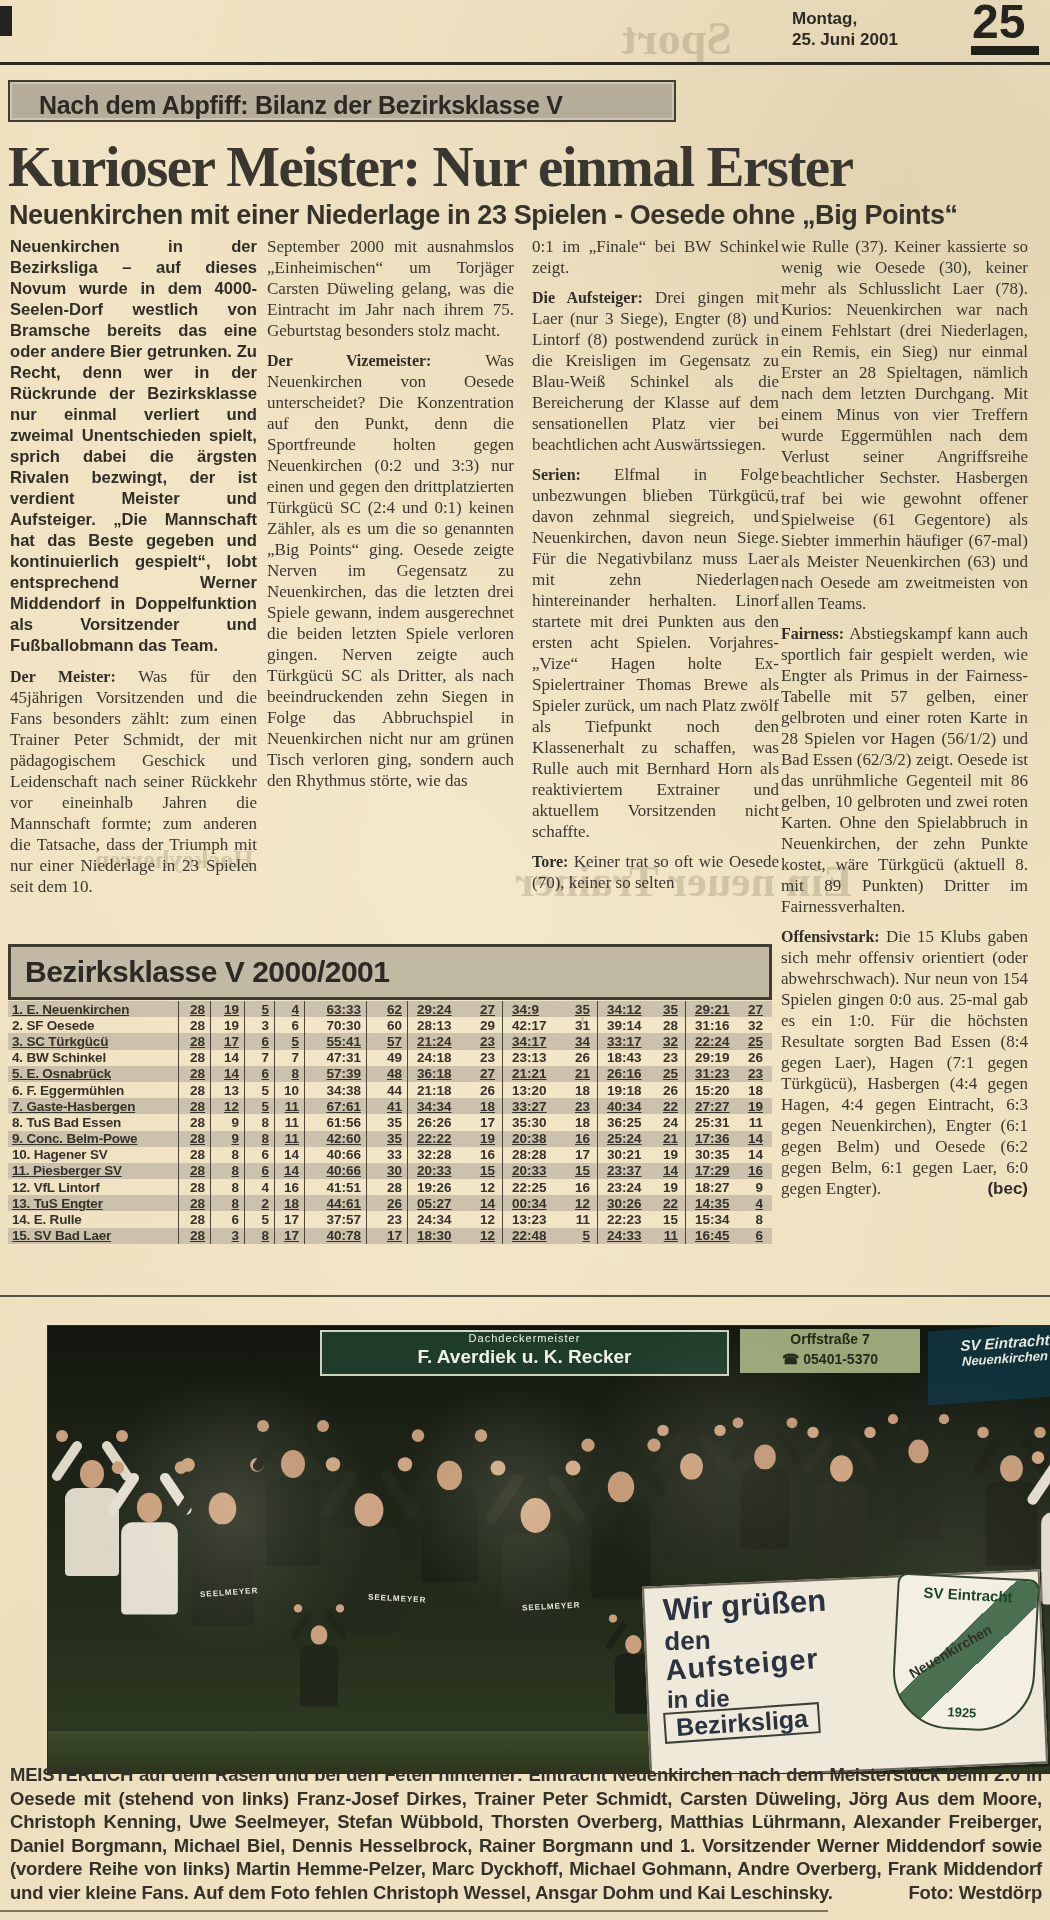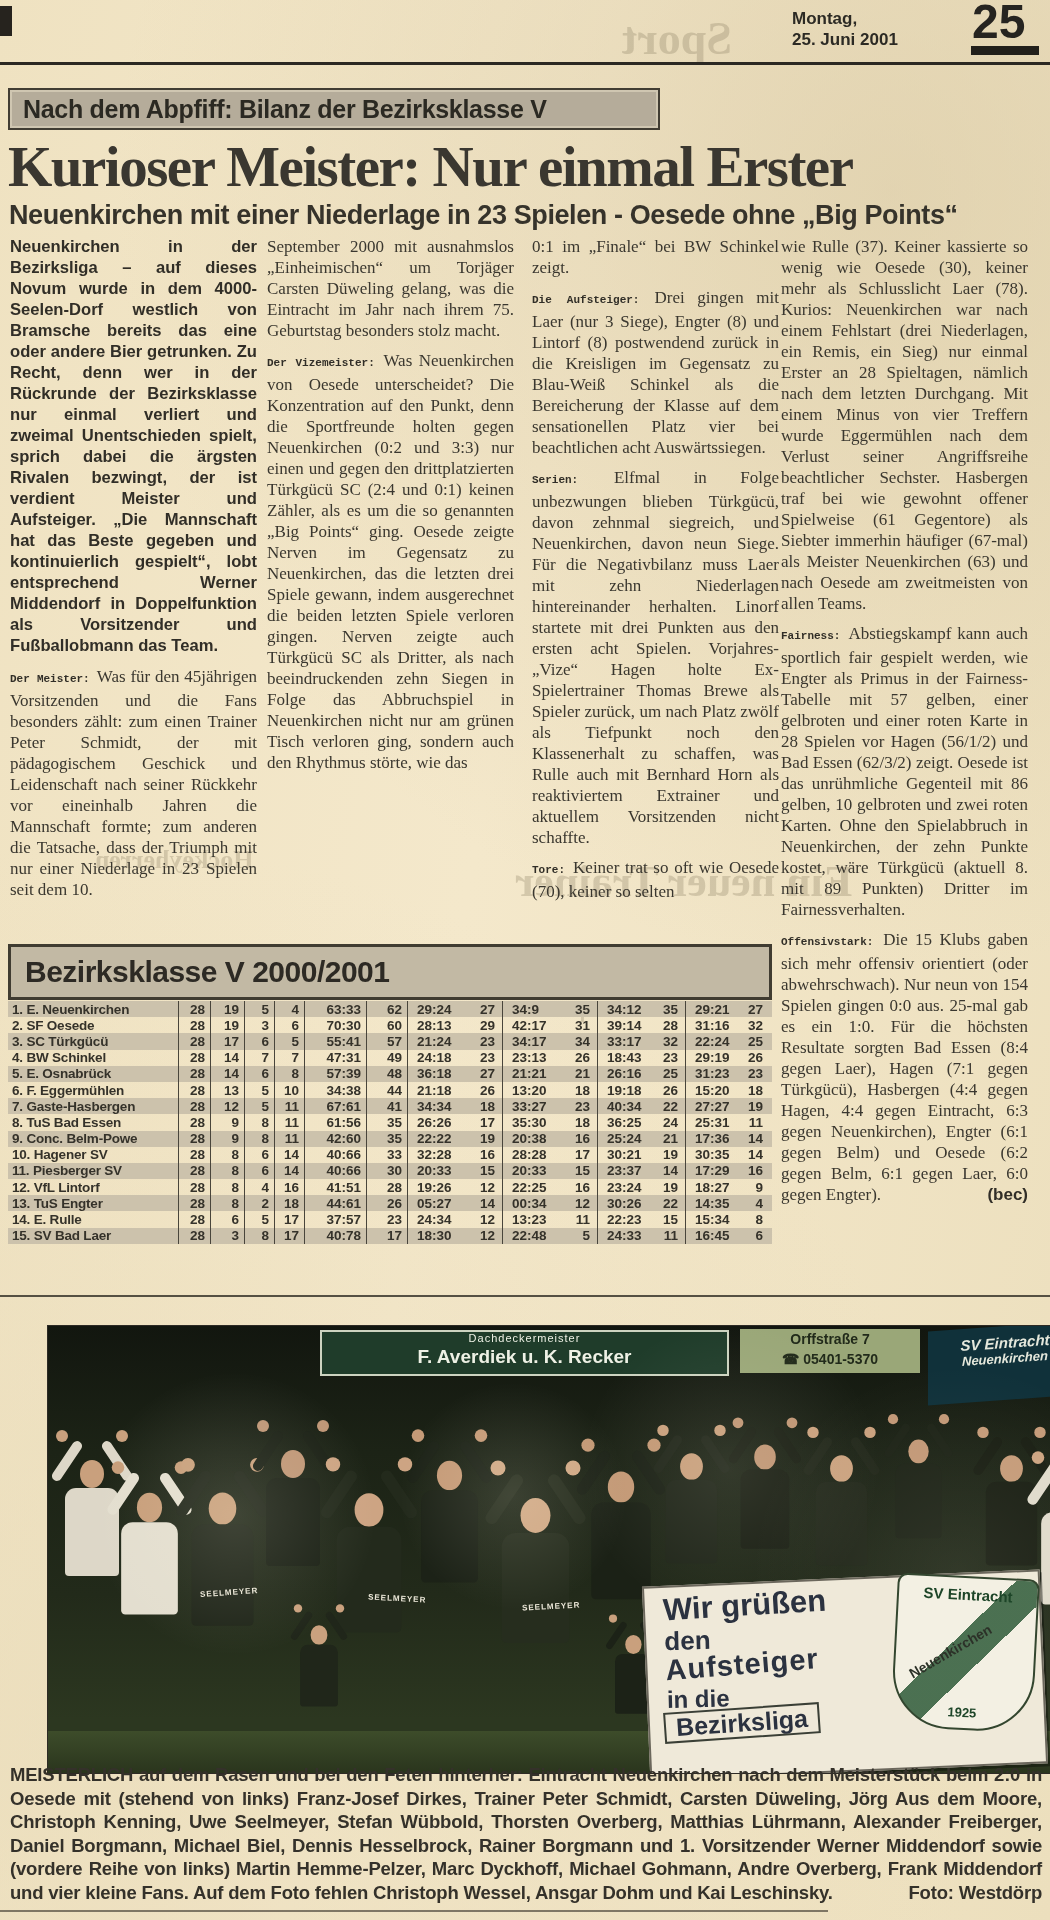--- a/index.html
+++ b/index.html
@@ -13,50 +13,50 @@
   .ghost-layer{position:absolute;inset:0;z-index:0;}
   .ghost{position:absolute;transform:scaleX(-1);font-weight:700;white-space:nowrap;
          color:rgba(120,107,80,.26);font-family:"Liberation Serif",serif;}
   
   .corner-mark{position:absolute;left:0;top:6px;width:12px;height:30px;background:#26231e;z-index:2;}
   .dateline{position:absolute;left:792px;top:8px;font-weight:700;font-size:17px;line-height:21px;color:#2c2a24;z-index:2;}
   .pagenum{position:absolute;left:972px;top:-6px;font-weight:700;font-size:48px;color:#262420;z-index:2;}
   .pagenum-bar{position:absolute;left:971px;top:46px;width:68px;height:9px;background:#22201b;z-index:2;}
   .top-rule{position:absolute;left:0;top:62px;width:1050px;height:3px;background:#2b2822;z-index:2;}
   
-  .kicker{position:absolute;left:8px;top:88px;width:648px;height:38px;background:#b5ac9a;
-          border:2px solid #413d33;box-shadow:inset 0 0 0 2px #cfc6b1;display:flex;align-items:center;z-index:2;}
+  .kicker{position:absolute;left:8px;top:80px;width:648px;height:38px;background:#b5ac9a;
+          border:2px solid #413d33;box-shadow:inset 0 0 0 2px #cfc6b1;display:flex;align-items:flex-end;z-index:2;padding-left:16px;}
   .kicker span{font-weight:700;font-size:25px;color:#2b2922;padding-left:13px;letter-spacing:-0.3px;}
   .headline{position:absolute;left:8px;top:138px;width:1038px;margin:0;font-family:"Liberation Serif",serif;
             font-weight:700;font-size:57px;line-height:1.0;letter-spacing:-1.5px;color:#3a3730;z-index:2;}
   .subhead{position:absolute;left:9px;top:201px;width:1035px;margin:0;font-weight:700;font-size:27px;
            line-height:1.05;letter-spacing:-0.4px;color:#36332b;z-index:2;}
   
   .article{position:absolute;left:0;top:236px;width:1050px;height:1074px;z-index:2;}
   .col{position:absolute;top:0;width:247px;overflow:hidden;}
   .col.c1{left:10px;height:698px;}
   .col.c2{left:267px;height:698px;}
   .col.c3{left:532px;height:698px;}
   .col.c4{left:781px;height:1070px;}
   .body-para{font-family:"Liberation Serif",serif;font-weight:400;font-size:17px;line-height:21px;
              text-align:justify;margin:0 0 9px;color:#3a372f;}
   .lead-para{font-weight:700;font-size:16.6px;line-height:21px;text-align:justify;margin:0 0 10px;color:#312e27;}
-  .lead-in{font-family:Liberation Mono, monospace;font-weight:700;font-size:11px;color:#312e27;}
+  .lead-in{font-family:Liberation Serif, serif;font-weight:700;font-size:16px;color:#312e27;}
   .tail{font-family:"Liberation Sans",sans-serif;font-weight:700;float:right;color:#312e27;}
   
   .league-table{position:absolute;left:8px;top:944px;width:764px;z-index:2;}
   .table-title{height:50px;line-height:50px;border:3px solid #403c31;background:#c2b9a4;
                font-weight:700;font-size:30px;color:#2d2a24;padding-left:14px;letter-spacing:-0.5px;}
   .table-head{display:grid;grid-template-columns:170px 32px 34px 30px 30px 62px 41px 95px 95px 88px 85px;
               margin-top:9px;height:28px;border-bottom:3px solid #403c31;}
   .gh{display:flex;align-items:center;font-weight:700;font-size:18px;color:#2e2b24;
       border-left:2px solid #403c31;padding-left:6px;letter-spacing:-0.3px;}
   .table-rows{margin-top:1px;}
   .trow{display:grid;grid-template-columns:170px 32px 34px 30px 30px 62px 41px 95px 95px 88px 85px;height:16.2px;}
-  .trow.odd{background:#ccc2ac;}
+  .trow.odd{background:#ccc2ac;text-decoration:underline;}
   .c{display:flex;align-items:center;height:100%;font-weight:700;font-size:13.5px;color:#35322a;
      border-left:1.5px solid #49453b;overflow:hidden;}
   .ct{border-left:none;padding-left:4px;justify-content:flex-start;letter-spacing:-0.2px;}
   .cn{justify-content:flex-end;padding-right:5px;}
   .cp{justify-content:space-between;padding:0 7px 0 9px;}
   .bottom-rule{position:absolute;left:0;top:1295px;width:1050px;height:2px;background:rgba(58,54,44,.85);z-index:2;}
   
   .photo{position:absolute;left:8px;top:1310px;width:1034px;height:447px;overflow:hidden;z-index:2;
          outline:1px solid #2d2a24;
          background:linear-gradient(#12160f,#1c2316 28%,#222a1a 60%,#2c3720 88%);}

